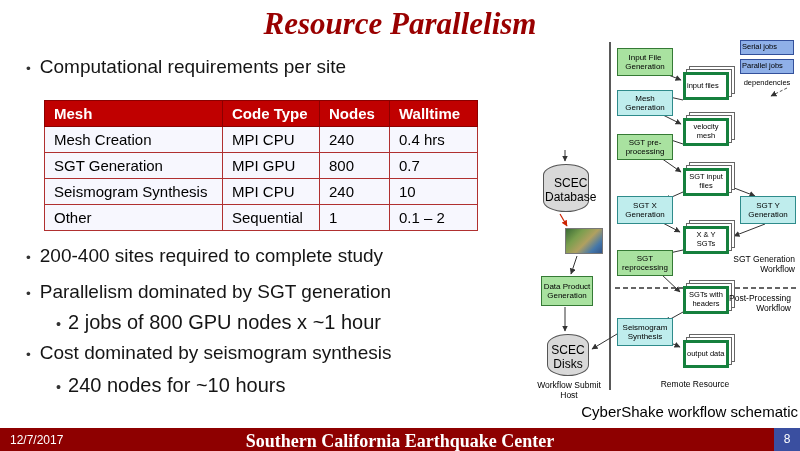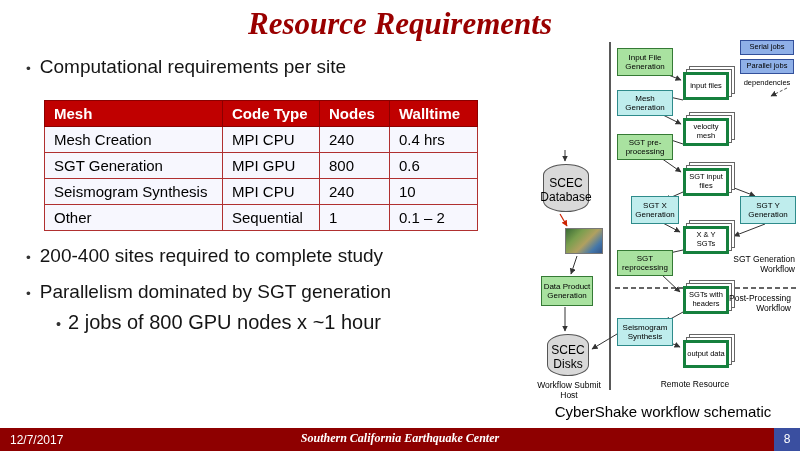--- a/index.html
+++ b/index.html
@@ -23,48 +23,48 @@
   .rtable th{background:#C00000;color:#fff;font-weight:bold;text-align:left;
              padding:4px 9px;border:1px solid #8B0000}
   .rtable td{background:#F7F7FE;color:#000;padding:4px 9px;border:1px solid #B03030}
   .rtable th:nth-child(1),.rtable td:nth-child(1){width:178px}
   .rtable th:nth-child(2),.rtable td:nth-child(2){width:97px}
   .rtable th:nth-child(3),.rtable td:nth-child(3){width:70px}
   .rtable th:nth-child(4),.rtable td:nth-child(4){width:88px}
 
   
   .diagram{position:absolute;left:535px;top:38px;width:263px;height:368px}
-  .dnode{position:absolute;display:flex;align-items:center;justify-content:center;
+  .dnode{position:absolute;display:flex;align-items:center;justify-content:flex-start;
          text-align:center;font-size:8px;line-height:1.15;padding:1px;color:#000}
   .green{background:#A9E2A0;border:1px solid #357A35}
   .cyan{background:#BFEDED;border:1px solid #2E8B8B}
   .blue{background:#8FB0E8;border:1px solid #33509B;font-size:7.5px}
   .doc{background:#fff;border:3px solid #15803d;font-size:7.5px;
        box-shadow:3px -3px 0 -1px #fff,3px -3px 0 0 #666,6px -6px 0 -1px #fff,6px -6px 0 0 #666}
   .cyl{background:#D9D9D9;border:1px solid #555;border-radius:50%/11px;font-size:12px;padding-top:6px}
   .dlabel{position:absolute;font-size:8.5px;line-height:1.2;color:#000;text-align:center}
   .map{position:absolute;border:1px solid #777;
        background:linear-gradient(135deg,#3a6b35 0%,#7a9e4e 30%,#b0a060 55%,#4477aa 80%,#335588 100%)}
 
-  .caption{position:absolute;left:528px;top:403px;width:270px;text-align:center;font-size:15px;color:#000}
+  .caption{position:absolute;left:528px;top:403px;width:270px;text-align:right;font-size:15px;color:#000}
 
   
   .footer{position:absolute;left:0;bottom:0;width:800px;height:23px;background:#8E0000;color:#fff}
   .footer .date{position:absolute;left:10px;top:5px;font-size:12px}
   .footer .org{position:absolute;left:0;top:3px;width:100%;text-align:center;
-               font-family:"Liberation Serif",serif;font-style:italic;font-weight:bold;font-size:12px}
+               font-family:"Liberation Serif",serif;font-weight:bold;font-size:18px}
   .footer .pagebox{position:absolute;right:0;top:0;width:26px;height:23px;background:#3A4FA0;
                    text-align:center;line-height:23px;font-size:12px}
 </style>
 </head>
 <body>
 
 <div class="slide">
 
-  <h1 class="title">Resource Requirements</h1>
+  <h1 class="title">Resource Parallelism</h1>
 
   <div class="b l1" style="left:26px;top:56px">
     <span>Computational requirements per site</span>
   </div>
 
   <table class="rtable">
     <thead>
       <tr>
         <th>Mesh</th>
         <th>Code Type</th>
@@ -76,21 +76,21 @@
       <tr>
         <td>Mesh Creation</td>
         <td>MPI CPU</td>
         <td>240</td>
         <td>0.4 hrs</td>
       </tr>
       <tr>
         <td>SGT Generation</td>
         <td>MPI GPU</td>
         <td>800</td>
-        <td>0.6</td>
+        <td>0.7</td>
       </tr>
       <tr>
         <td>Seismogram Synthesis</td>
         <td>MPI CPU</td>
         <td>240</td>
         <td>10</td>
       </tr>
       <tr>
         <td>Other</td>
         <td>Sequential</td>
@@ -101,20 +101,26 @@
   </table>
 
   <div class="b l1" style="left:26px;top:245px">
     <span>200-400 sites required to complete study</span>
   </div>
   <div class="b l1" style="left:26px;top:281px">
     <span>Parallelism dominated by SGT generation</span>
   </div>
   <div class="b l2" style="left:56px;top:311px">
     <span>2 jobs of 800 GPU nodes x ~1 hour</span>
+  </div>
+  <div class="b l1" style="left:26px;top:342px">
+    <span>Cost dominated by seismogram synthesis</span>
+  </div>
+  <div class="b l2" style="left:56px;top:374px">
+    <span>240 nodes for ~10 hours</span>
   </div>
 
   <div class="diagram">
 
     <svg width="263" height="368" style="position:absolute;left:0;top:0" xmlns="http://www.w3.org/2000/svg">
       <defs>
         <marker id="ah" markerWidth="7" markerHeight="7" refX="5.5" refY="3" orient="auto" markerUnits="userSpaceOnUse">
           <path d="M0,0L6,3L0,6Z" fill="#333"></path>
         </marker>
         <marker id="ahr" markerWidth="7" markerHeight="7" refX="5.5" refY="3" orient="auto" markerUnits="userSpaceOnUse">
@@ -168,21 +174,21 @@
 
     <div class="dnode green" style="left:82px;top:10px;width:56px;height:28px">
       <span>Input File Generation</span>
     </div>
     <div class="dnode cyan" style="left:82px;top:52px;width:56px;height:26px">
       <span>Mesh Generation</span>
     </div>
     <div class="dnode green" style="left:82px;top:96px;width:56px;height:26px">
       <span>SGT pre-processing</span>
     </div>
-    <div class="dnode cyan" style="left:96px;top:158px;width:48px;height:28px">
+    <div class="dnode cyan" style="left:82px;top:158px;width:56px;height:28px">
       <span>SGT X Generation</span>
     </div>
     <div class="dnode green" style="left:82px;top:212px;width:56px;height:26px">
       <span>SGT reprocessing</span>
     </div>
     <div class="dnode cyan" style="left:82px;top:280px;width:56px;height:28px">
       <span>Seismogram Synthesis</span>
     </div>
 
     <div class="dnode doc" style="left:148px;top:34px;width:46px;height:28px">

